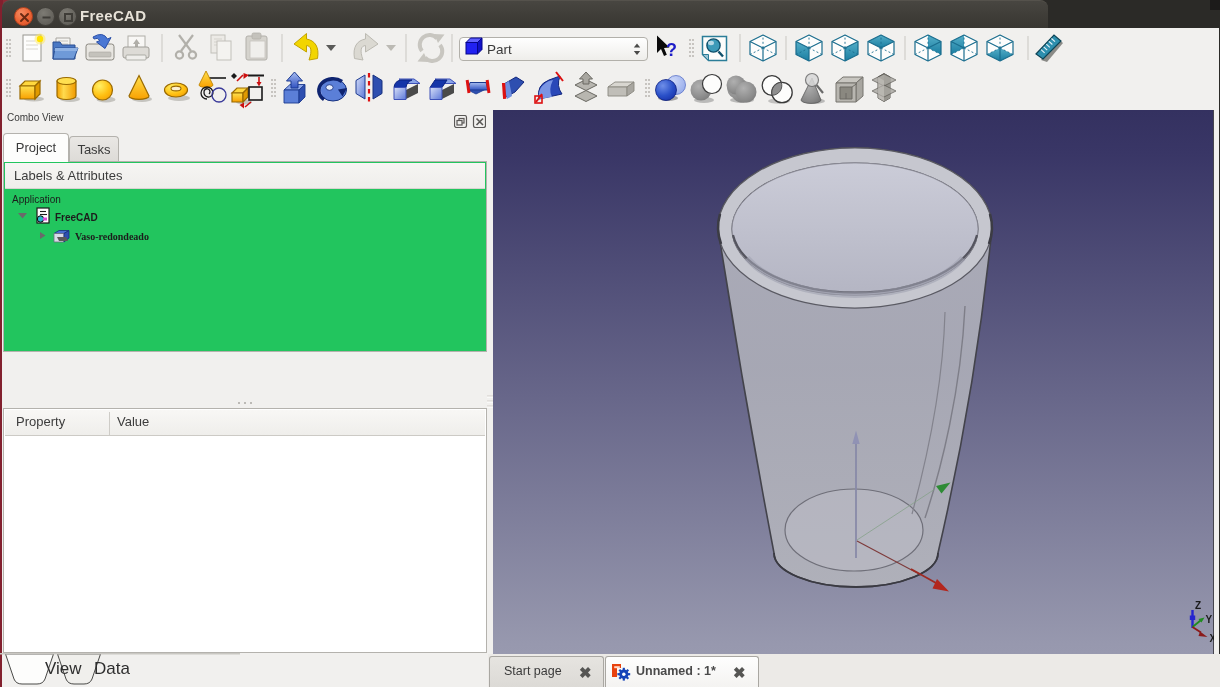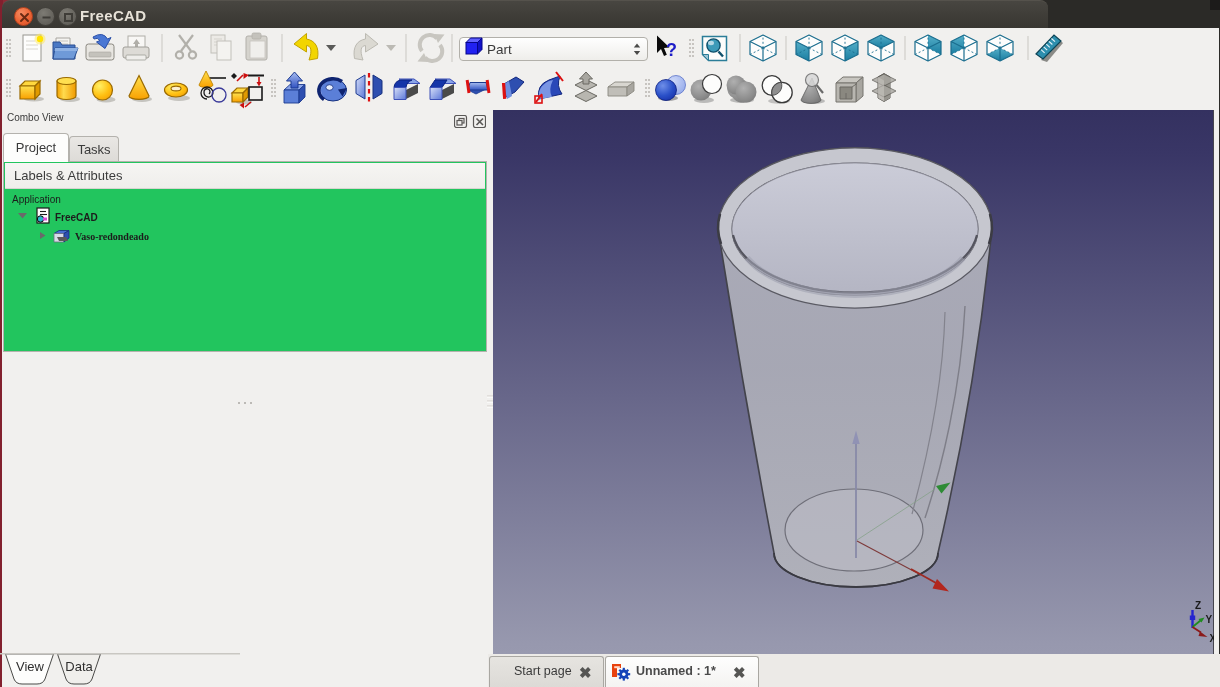--- a/index.html
+++ b/index.html
@@ -32,21 +32,21 @@
   #panel1 { position:absolute; left:3px; top:161px; width:484px; height:191px; background:#22c55e; border:1px solid #b4b2ad; z-index:2; }
   #lahdr { position:absolute; left:1px; top:1px; right:1px; height:26px; background:linear-gradient(#f6f5f3,#efeeeb); border-bottom:1px solid #d7d5d0; font-size:13px; color:#3c3c3c; line-height:25px; padding-left:9px; }
   .trow { position:absolute; font-size:10px; color:#1c1c1c; }
   #panel2 { position:absolute; left:3px; top:408px; width:484px; height:245px; background:#ffffff; border:1px solid #b4b2ad; }
   #pvhdr { position:absolute; left:1px; top:1px; right:1px; height:26px; background:linear-gradient(#f8f7f5,#efeeeb); border-bottom:1px solid #cccac5; font-size:13px; color:#3c3c3c; }
   #pvhdr .p { position:absolute; left:11px; top:4px; }
   #pvhdr .v { position:absolute; left:112px; top:4px; }
   #pvdiv { position:absolute; left:104px; top:2px; width:1px; height:23px; background:#ceccc7; }
   #splitdots { position:absolute; left:237px; top:401px; width:16px; height:4px; }
   
-  .btab { position:absolute; font-size:13px; color:#2e2e2e; text-align:center; }
+  .btab { position:absolute; font-size:17px; color:#2e2e2e; text-align:center;margin-left:31px; }
   
   #viewport { position:absolute; left:493px; top:110px; width:721px; height:544px;
       background:linear-gradient(#343160, #393666 8%, #9798ae 98%, #9899af); border-right:1px solid #46464e; }
   #vpsvg { position:absolute; left:0; top:0; }
   
   #mdistrip { position:absolute; left:488px; top:654px; width:732px; height:33px; background:#eceae7; }
   .mtab { position:absolute; top:2px; height:31px; border:1px solid #a9a7a2; border-bottom:none; border-radius:3px 3px 0 0; font-size:12.5px; }
   #mtab1 { left:1px; width:115px; background:linear-gradient(#e6e4e0,#dcdad6); color:#3a3a3a; }
   #mtab2 { left:117px; width:154px; background:linear-gradient(#fefefe,#f4f3f1); color:#4a4a4a; }
   .mtab .lbl { position:absolute; top:7px; }
@@ -557,20 +557,27 @@
 </g>
 </svg>
     <div class="trow" style="left:51px; top:50px; font-weight:bold;">FreeCAD</div>
     <div class="trow" style="left:71px; top:69px; font-weight:bold;font-family:Liberation Serif, serif;">Vaso-redondeado</div>
   </div>
   <svg id="splitdots" width="16" height="4">
       <circle cx="2" cy="2" r="1" fill="#aaa8a3"></circle>
       <circle cx="8" cy="2" r="1" fill="#aaa8a3"></circle>
       <circle cx="14" cy="2" r="1" fill="#aaa8a3"></circle>
     </svg>
+  <div id="panel2">
+    <div id="pvhdr">
+        <span class="p">Property</span>
+        <span class="v">Value</span>
+        <div id="pvdiv"></div>
+      </div>
+  </div>
 
   <svg style="position:absolute; left:0px; top:653px;" width="240" height="34">
     <path d="M5.5 1 L14 26 Q16 31 22 31 L37 31 Q43 31 45 26 L53.5 1 Z" fill="#fdfdfc" stroke="#4a4a48" stroke-width="1"></path>
     <path d="M57.5 1 L66 26 Q68 31 74 31 L84 31 Q90 31 92 26 L100.5 1 Z" fill="#f0efec" stroke="#4a4a48" stroke-width="1"></path>
     <rect x="0" y="0" width="240" height="1.5" fill="#c9c7c2"></rect>
   </svg>
   <div class="btab" style="left:14px; top:659px; width:32px;">View</div>
   <div class="btab" style="left:63px; top:659px; width:32px;text-align:center;">Data</div>
   <svg style="position:absolute; left:486px; top:394px;" width="8" height="16">
     <g stroke="#dcdad6" stroke-width="1.5">
@@ -625,21 +632,21 @@
 <polygon points="714.5,527 707,521.5 705.5,526" fill="#8b1a1a"></polygon>
 <text x="702" y="499" font-size="10" font-weight="bold" fill="#1a1a1a">Z</text>
 <text x="712.5" y="512.5" font-size="10" font-weight="bold" fill="#1a1a1a">Y</text>
 <text x="716.5" y="532" font-size="10" font-weight="bold" fill="#1a1a1a">X</text>
         </g>
 </svg>
   </div>
 
   <div id="mdistrip">
     <div class="mtab" id="mtab1">
-        <span class="lbl" style="left:24px;">Start page</span>
+        <span class="lbl" style="left:14px;">Start page</span>
         <span class="xicon" style="left:89px;">✖</span>
       </div>
     <div class="mtab" id="mtab2">
       <svg style="position:absolute; left:5px; top:7px;" width="20" height="17">
         <path d="M1 0 h9 v4 l-4 0 0 9 h-5 Z" fill="#e8420e"></path>
         <rect x="3.2" y="2.2" width="5.6" height="2" fill="#ffd8c8"></rect>
         <g fill="#1644b8">
             <circle cx="12.8" cy="10.2" r="4.6"></circle>
         <g stroke="#1644b8" stroke-width="2.2">
         <line x1="12.8" y1="3.8" x2="12.8" y2="16.6"></line>

